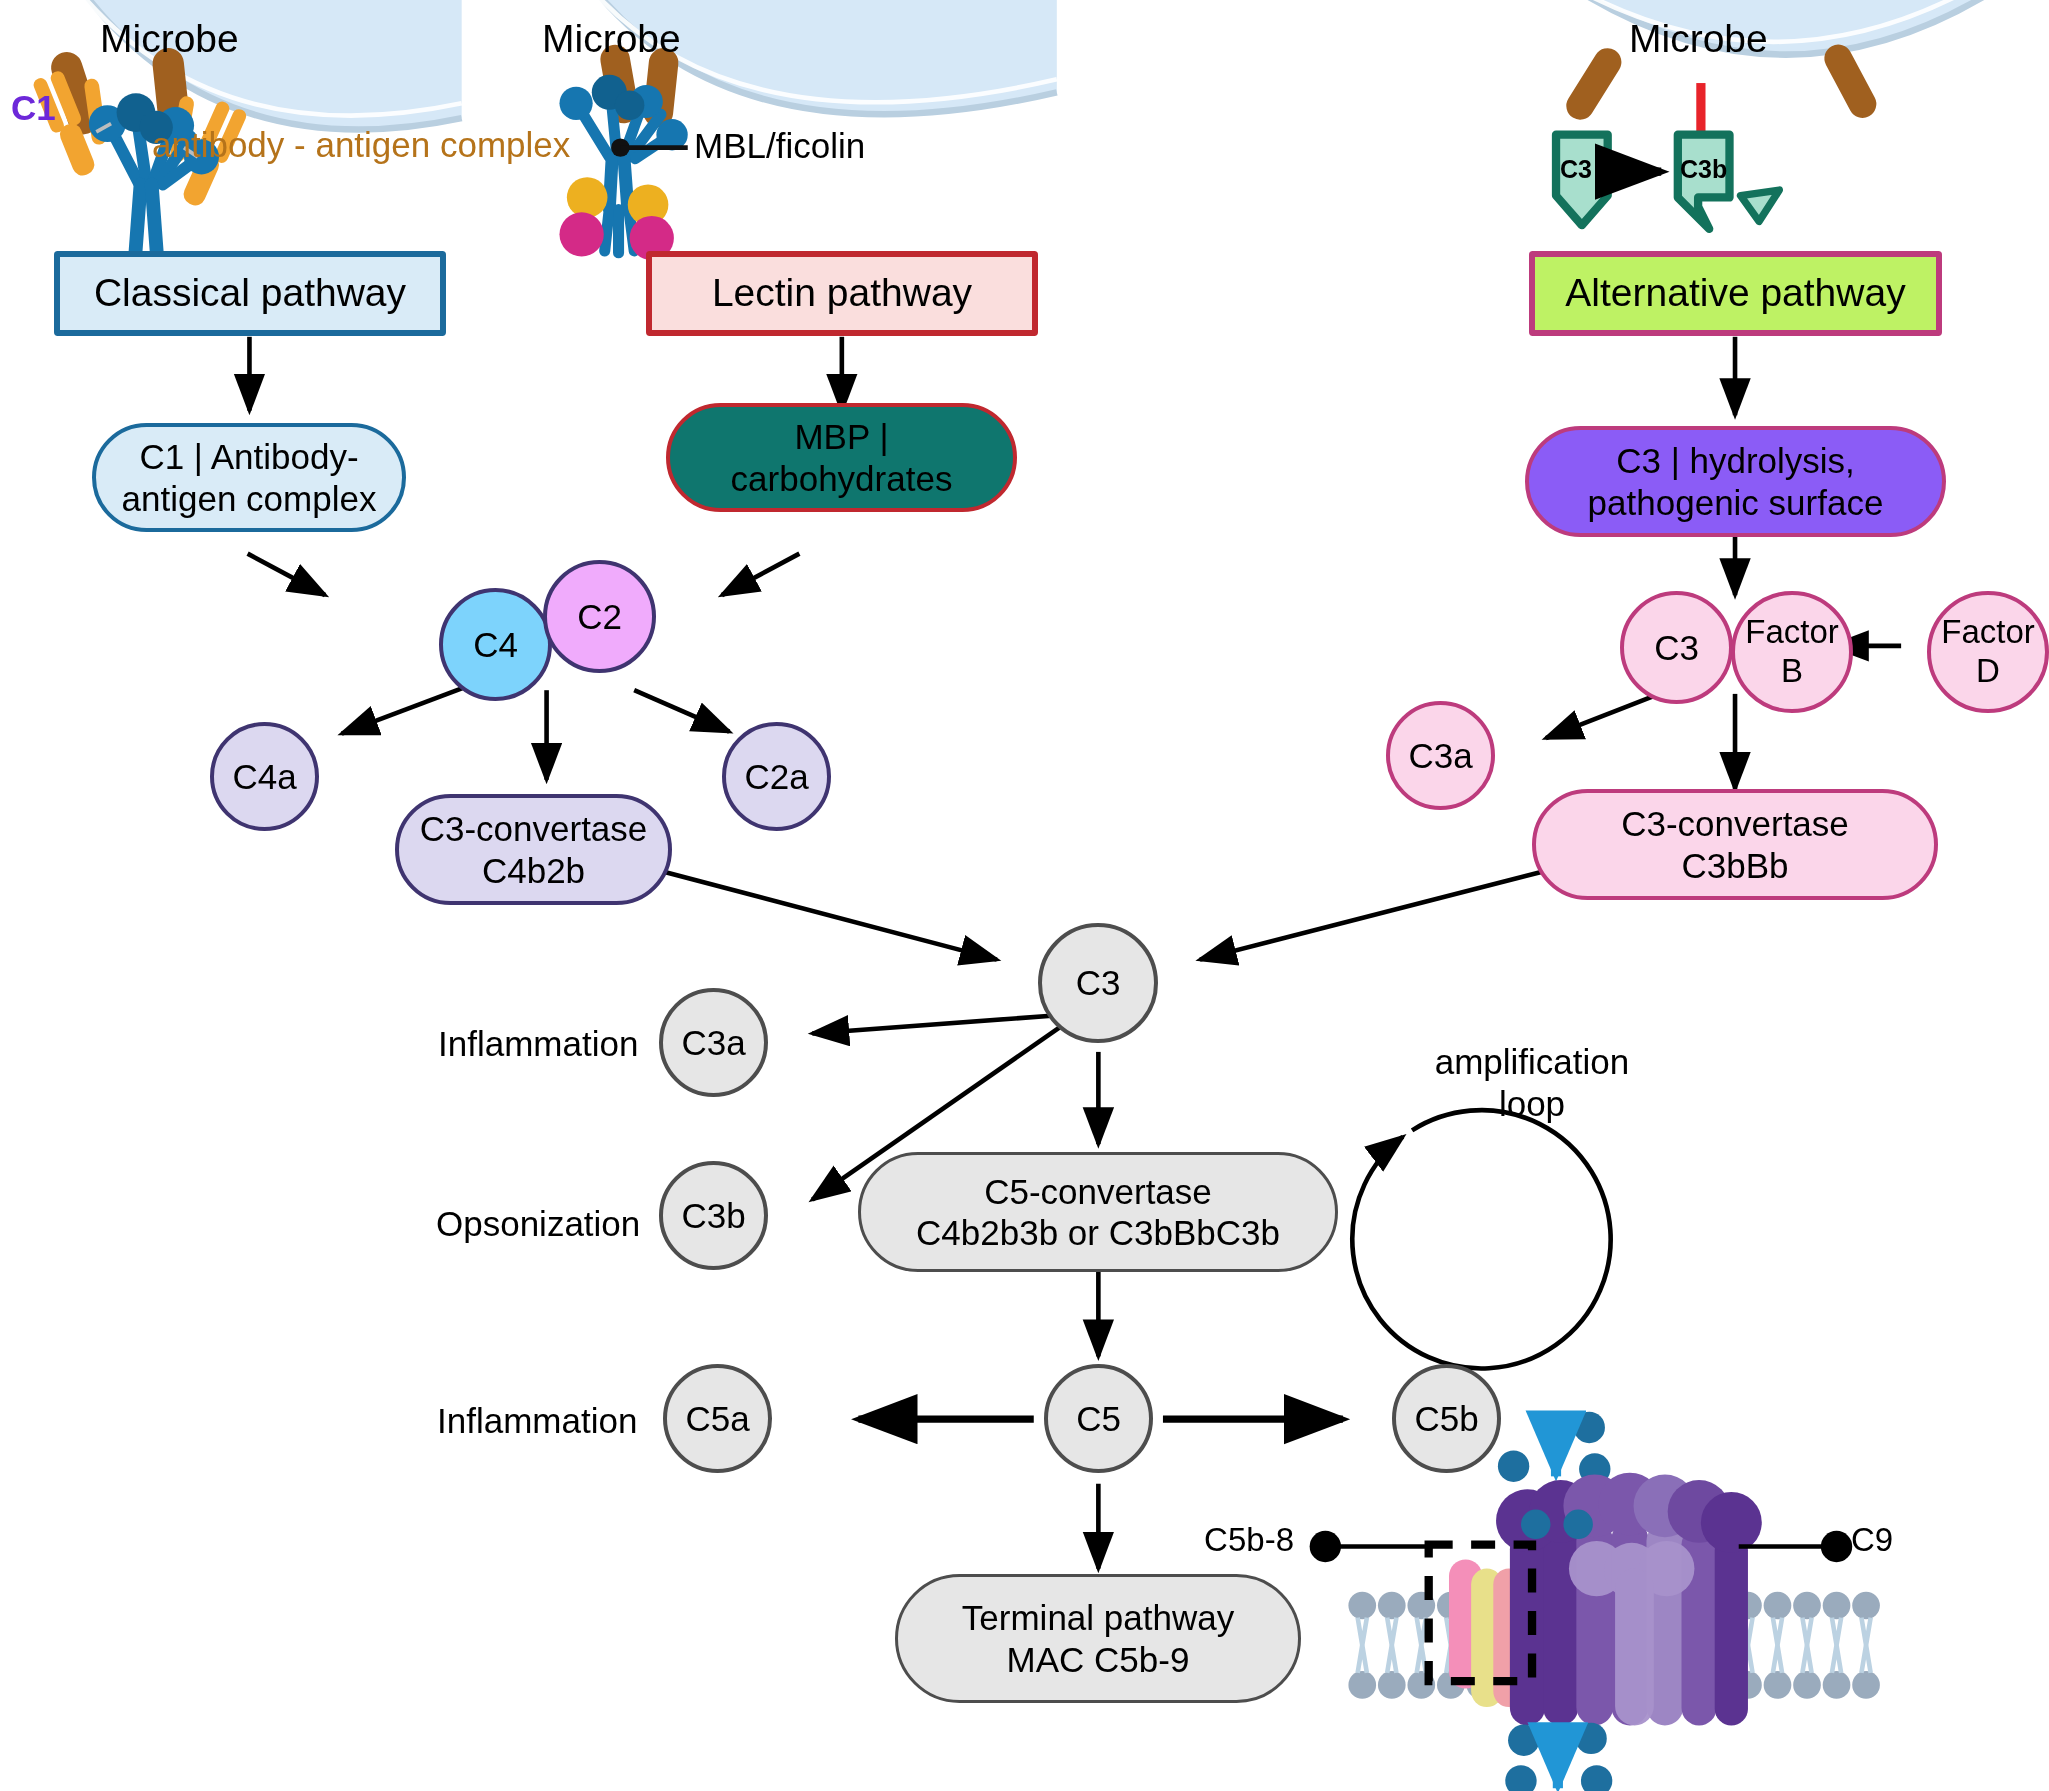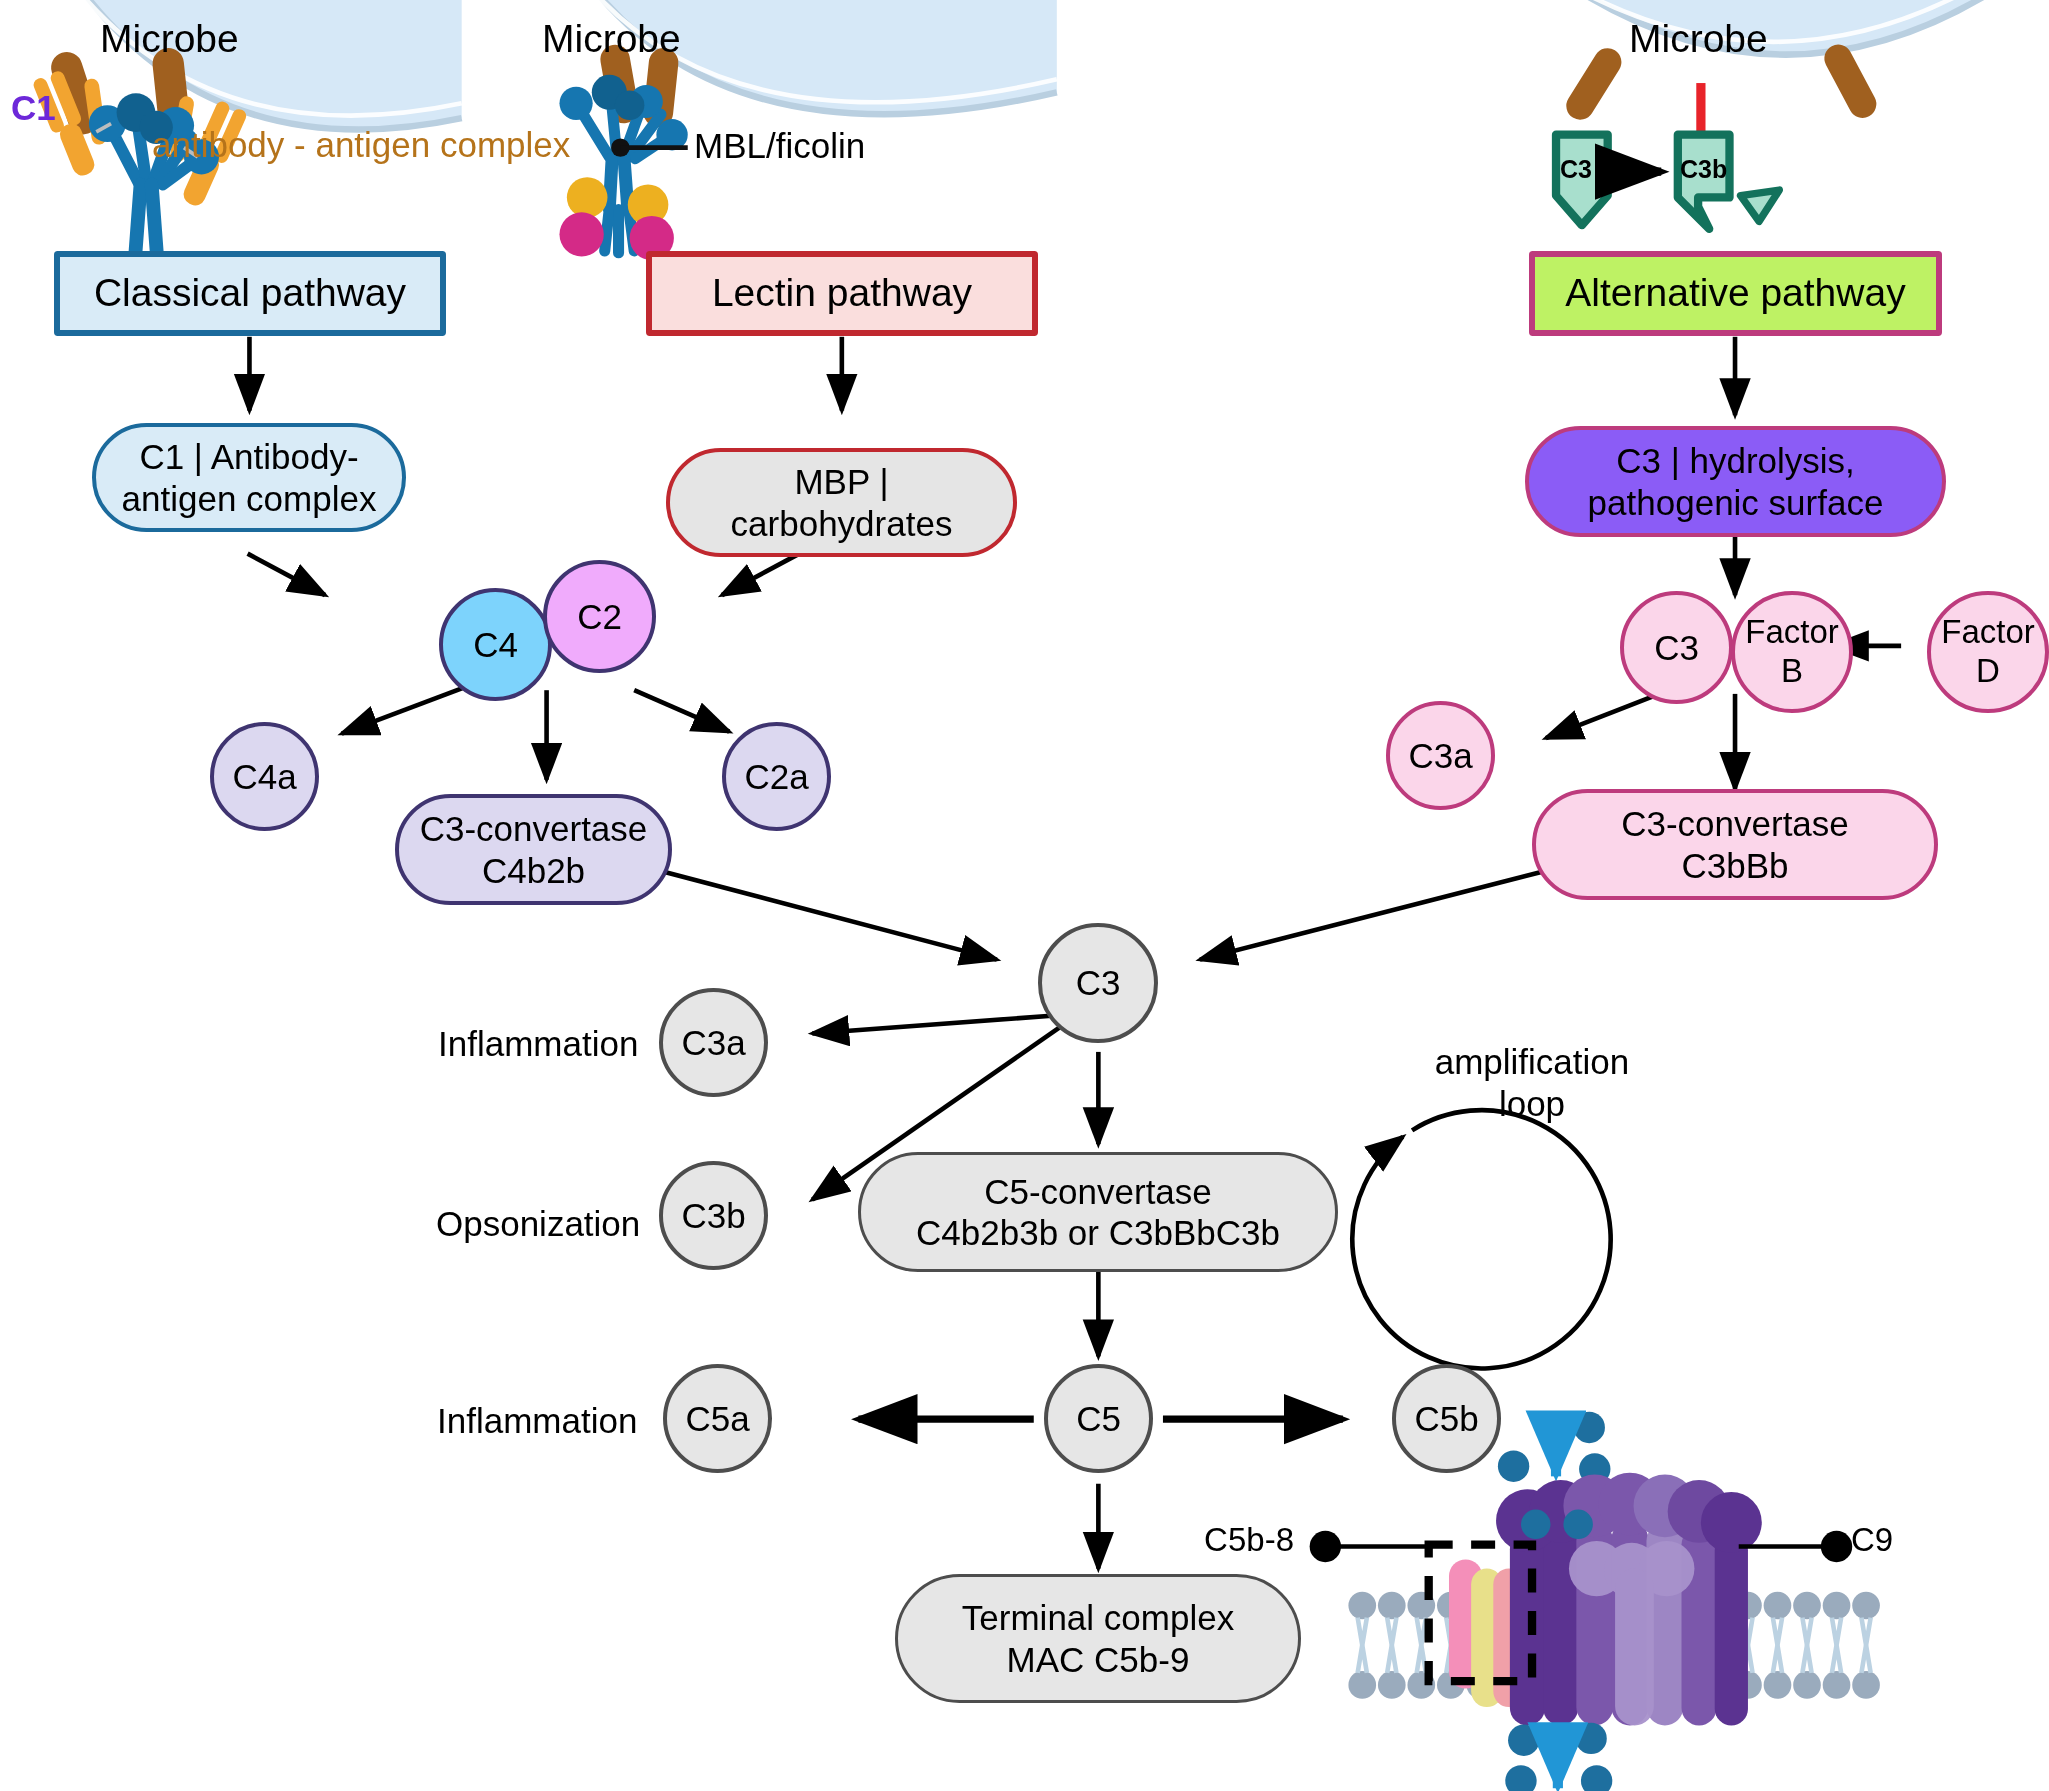--- a/index.html
+++ b/index.html
@@ -217,21 +217,21 @@
     <span>Classical pathway</span>
   </div>
   <div class="node rect hdr-box" style="left:1529px;top:251px;width:413px;height:85px;background:#bef264;border:6.5px solid #bd3b7d;">
     <span>Alternative pathway</span>
   </div>
 
   <div class="node pill node-txt" style="left:92px;top:423px;width:314px;height:109px;background:#d9ebf7;border:4.6px solid #1b6a9c;white-space:pre-line;">
     <span>C1 | Antibody-
 antigen complex</span>
   </div>
-  <div class="node pill node-txt" style="left:666px;top:448px;width:351px;height:109px;background:#e5e5e5;border:4.6px solid #c0282f;white-space:pre-line;">
+  <div class="node pill node-txt" style="left:666px;top:403px;width:351px;height:109px;background:#0f766e;border:4.6px solid #c0282f;white-space:pre-line;">
     <span>MBP |
 carbohydrates</span>
   </div>
   <div class="node pill node-txt" style="left:1525px;top:426px;width:421px;height:111px;background:#8b5cf6;border:4.6px solid #bd3b7d;white-space:pre-line;">
     <span>C3 | hydrolysis,
 pathogenic surface</span>
   </div>
 
   <div class="node circle node-txt" style="left:439px;top:588px;width:113px;height:113px;background:#7dd3fc;border:4.6px solid #3f3470;">
     <span>C4</span>
@@ -293,21 +293,21 @@
     <span>C5a</span>
   </div>
   <div class="node circle node-txt" style="left:1044px;top:1364px;width:109px;height:109px;background:#e6e6e6;border:4.6px solid #4d4d4d;">
     <span>C5</span>
   </div>
   <div class="node circle node-txt" style="left:1392px;top:1364px;width:109px;height:109px;background:#e6e6e6;border:4.6px solid #4d4d4d;">
     <span>C5b</span>
   </div>
 
   <div class="node pill node-txt" style="left:895px;top:1574px;width:406px;height:129px;background:#e6e6e6;border:3.7px solid #4d4d4d;flex-direction:column;">
-    <span>Terminal complex</span>
+    <span>Terminal pathway</span>
     <span>MAC C5b-9</span>
   </div>
 
   <div class="lbl" style="left:1421px;top:1041px;width:222px;text-align:center;font-size:35px;line-height:1.2;">
     <div>amplification</div>
     <div>loop</div>
   </div>
 
   <svg class="layer" viewBox="0 0 2221 1941">
 

